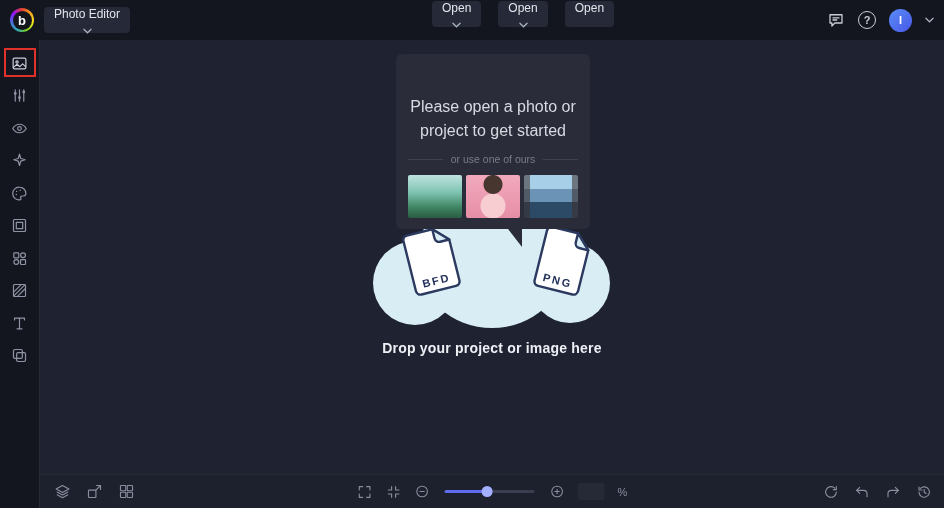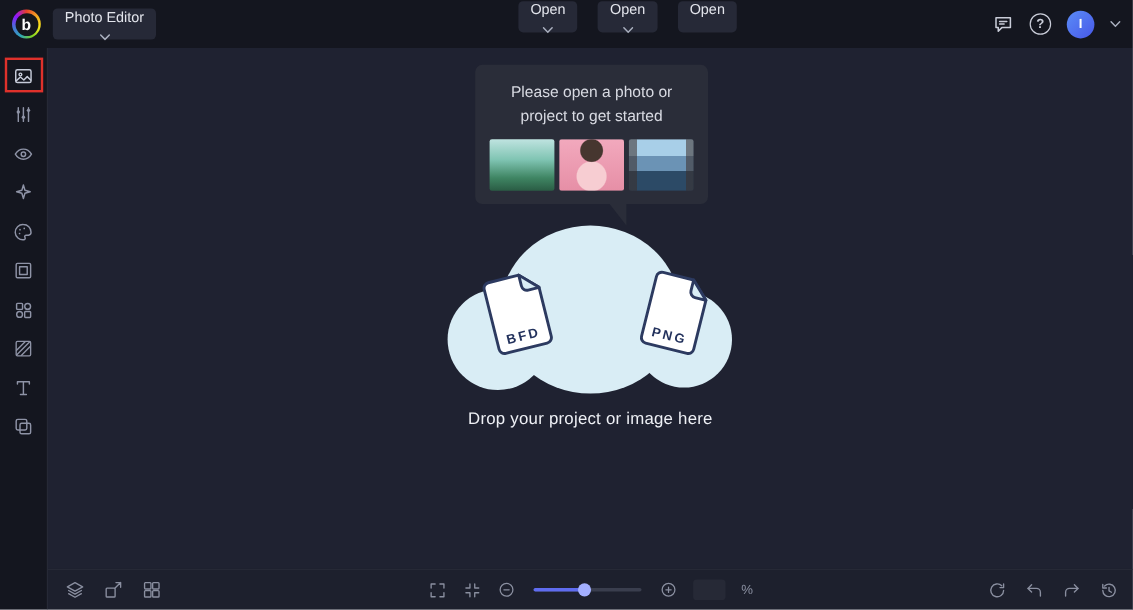--- a/index.html
+++ b/index.html
@@ -32,21 +32,21 @@
              padding-top:7px; z-index:25; }
   .side-item { width:32px; height:32.5px; display:flex; align-items:center; justify-content:center;
                color:#8e93a6; cursor:pointer; }
   .side-item.active { color:#c7ccda; }
   .red-box { position:absolute; left:4px; top:48px; width:32px; height:29px; border:2px solid #e0312b;
              z-index:60; pointer-events:none; }
   
   .canvas { position:absolute; left:40px; top:40px; right:0; bottom:34px; background:#1f2231; }
   .popover { position:absolute; left:356px; top:14px; width:194px; background:#2a2d39; border-radius:6px;
              padding:13px 12px 11px; z-index:10; }
-  .popover-title { color:#d8dae2; font-size:13px; line-height:1.5; text-align:center; }
+  .popover-title { color:#d8dae2; font-size:16px; line-height:1.5; text-align:center;margin-top:28px; }
   .popover-sub { display:flex; align-items:center; gap:8px; margin-top:10px; color:#777b8a; font-size:10.5px; white-space:nowrap; }
   .rule { flex:1; height:1px; background:#3e4150; }
   .thumbs { display:flex; gap:4px; margin-top:10px; }
   .thumb { width:54px; height:43px; border-radius:2px; cursor:pointer; }
   .thumb-van { background: linear-gradient(180deg,#bfe3e0 0%,#7fc4b2 40%,#3f8563 75%,#2a5c44 100%); }
   .thumb-portrait { background:
       radial-gradient(circle at 50% 22%, #46362f 0 9px, rgba(0,0,0,0) 10px),
       radial-gradient(circle at 50% 72%, #f7cdd2 0 12px, rgba(0,0,0,0) 13px),
       linear-gradient(180deg,#f2a9bd,#e68fa6); }
   .thumb-canal { background:
@@ -56,21 +56,21 @@
                   border-top:18px solid #2a2d39; border-left:14px solid transparent; }
   .blob { position:absolute; left:330px; top:146px; }
   .file { position:absolute; width:56px; height:74px; }
   .file svg { position:absolute; inset:0; }
   .file-label { position:absolute; left:0; right:0; bottom:13px; text-align:center; font-size:11px;
                 font-weight:bold; letter-spacing:2px; color:#22315c; }
   .file-bfd { left:364px; top:186px; transform:rotate(-14deg); }
   .file-jpg { left:428px; top:154px; }
   .file-png { left:494px; top:186px; transform:rotate(14deg); }
   .caption { position:absolute; left:0; width:100%; top:300px; text-align:center; color:#eef0f5;
-             font-size:14px; font-weight:400; letter-spacing:.2px; }
+             font-size:14px; font-weight:700; letter-spacing:.2px; }
   
   .bottombar { position:absolute; left:40px; right:0; bottom:0; height:34px; background:#1d202d;
                border-top:1px solid #262936; z-index:25; }
   .bb-left { position:absolute; left:14px; top:0; height:33px; display:flex; align-items:center; gap:15px; }
   .bb-center { position:absolute; left:50%; transform:translateX(-50%); top:0; height:33px;
                display:flex; align-items:center; gap:13px; }
   .bb-right { position:absolute; right:12px; top:0; height:33px; display:flex; align-items:center; gap:15px; }
   .bb-icon { color:#8a8fa0; display:flex; cursor:pointer; }
   .zoom-slider { position:relative; width:90px; height:12px; display:flex; align-items:center; cursor:pointer; margin:0 2px; }
   .zs-track { width:100%; height:3px; border-radius:2px; background:#3a3e4e; }
@@ -204,20 +204,25 @@
         </svg>
     </div>
   </div>
 
   <div class="red-box"></div>
 
   <div class="canvas">
 
     <div class="popover">
       <div class="popover-title">Please open a photo or project to get started</div>
+      <div class="popover-sub">
+        <span class="rule"></span>
+        <span>or use one of ours</span>
+        <span class="rule"></span>
+      </div>
       <div class="thumbs">
         <div class="thumb thumb-van"></div>
         <div class="thumb thumb-portrait"></div>
         <div class="thumb thumb-canal"></div>
       </div>
       <div class="popover-tail"></div>
     </div>
 
     <svg class="blob" width="244" height="150" viewBox="0 0 244 150">
       <ellipse cx="122" cy="72" rx="75" ry="70" fill="#d9edf5"></ellipse>

